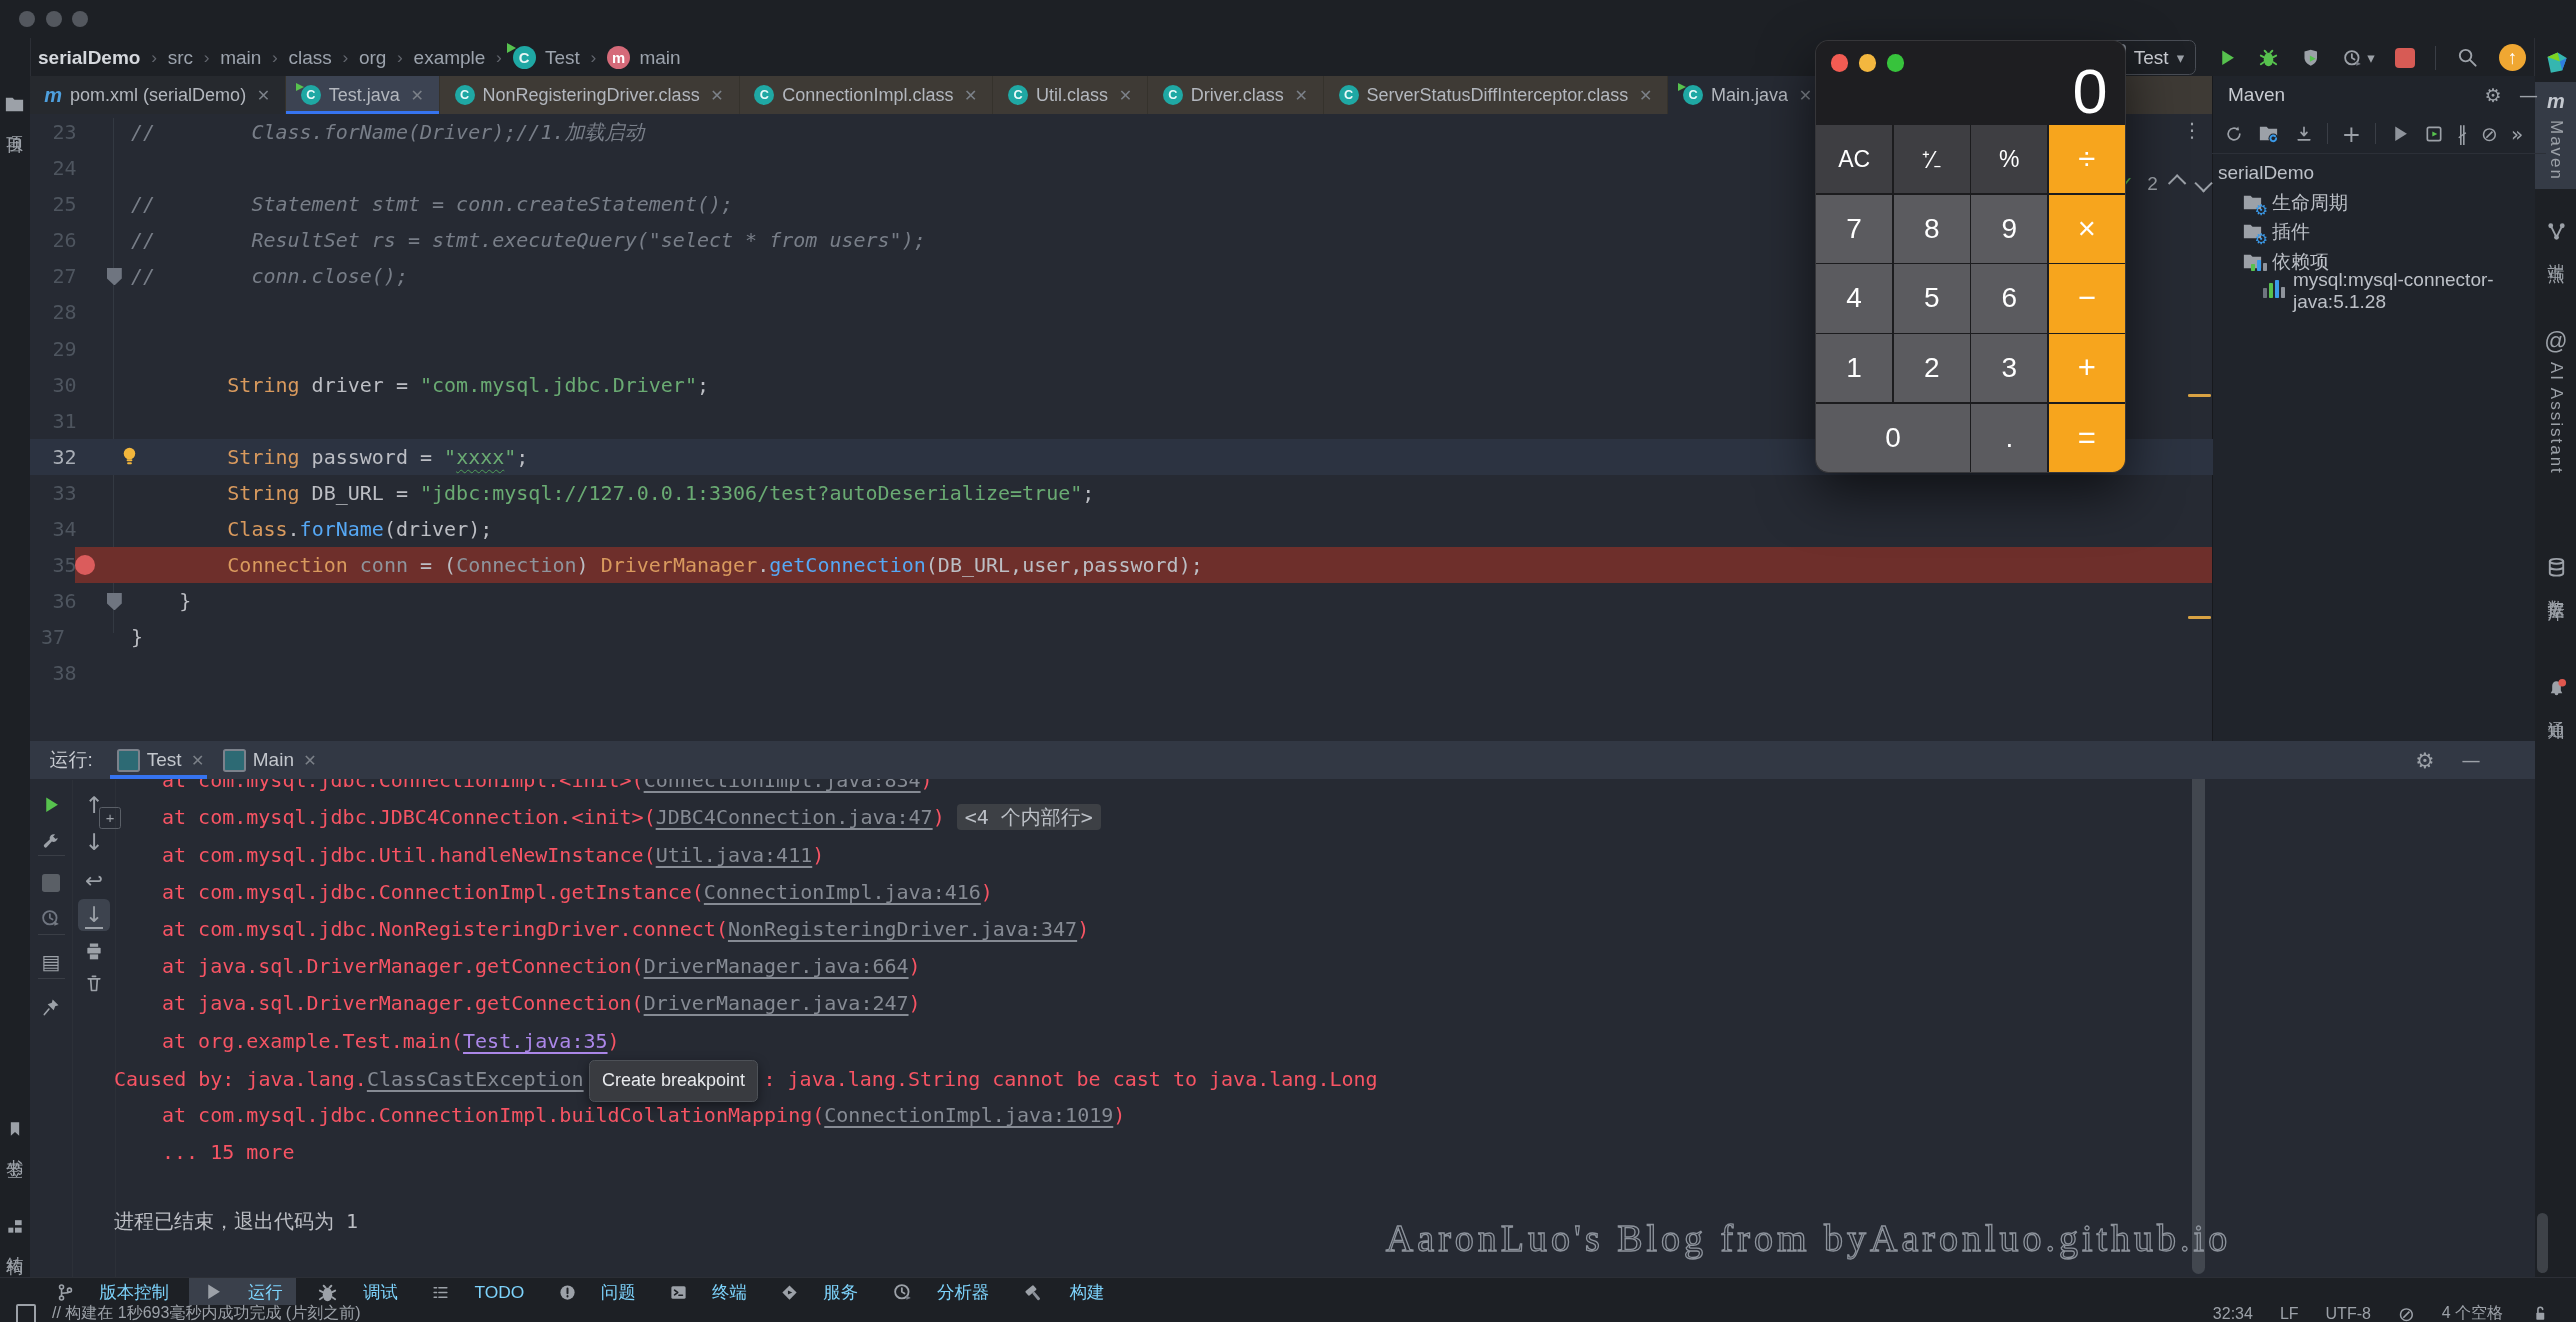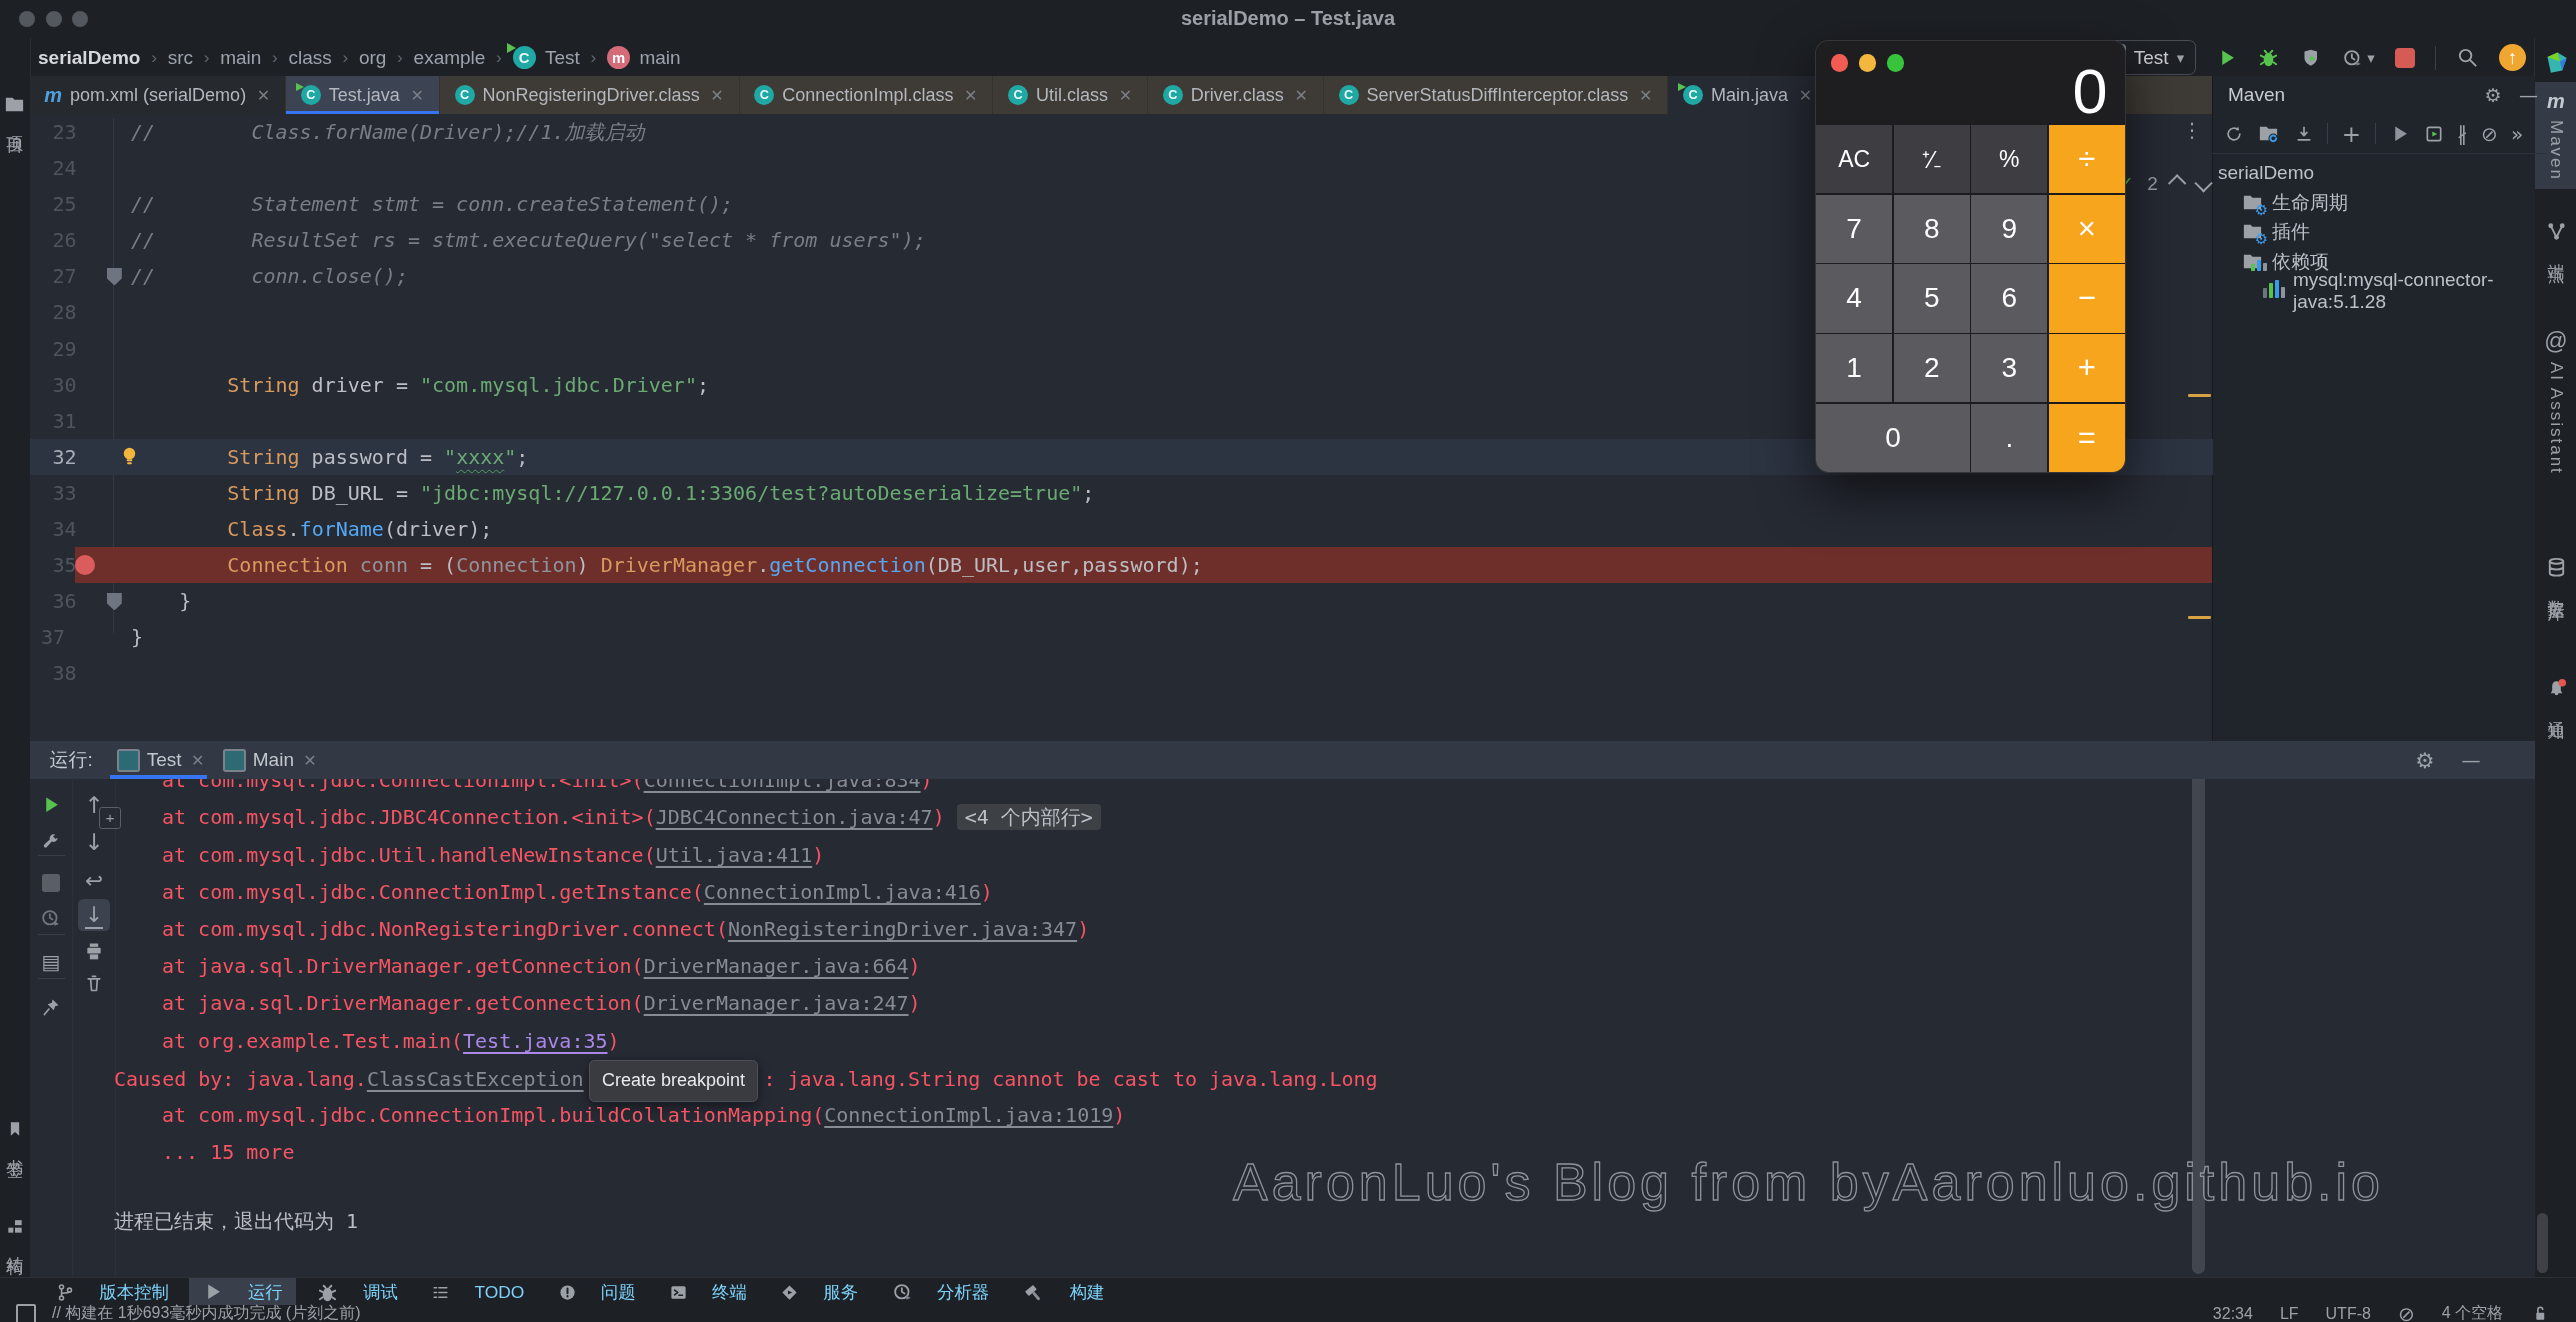--- a/index.html
+++ b/index.html
@@ -100,22 +100,22 @@
   .cfold{position:absolute;left:99px;width:20px;height:20px;border:1.3px solid #5a5f67;border-radius:2.7px;color:#9ca1a8;
      font-size:14.8px;display:flex;align-items:center;justify-content:center;z-index:2;}
   .ctool-sep{position:absolute;top:780px;width:1.3px;height:498px;background:#2c3038;}
   .ctool{position:absolute;display:flex;align-items:center;justify-content:center;width:32px;height:32px;color:#9ca1a8;font-size:21.5px;font-family:"DejaVu Sans",sans-serif;}
   .ctool-sel{background:#3d434e;border-radius:5.4px;}
   .hdiv{position:absolute;width:27px;height:1.3px;background:#3a3e46;}
   .scrollthumb{position:absolute;background:#5a5f66;opacity:.55;border-radius:6.7px;z-index:5;}
   #exit-line{position:absolute;left:114px;color:#bcbec4;font-size:20px;font-family:"DejaVu Sans Mono",monospace;z-index:2;}
 
   
-  #watermark{left:1067px;top:1152px;width:1483px;text-align:center;z-index:8;font-family:Liberation Sans, sans-serif;
-     font-size:52px;letter-spacing:4px;color:#9aa0a8;opacity:.9;white-space:nowrap;}
+  #watermark{left:1067px;top:1216px;width:1483px;text-align:center;z-index:8;font-family:Liberation Serif, serif;
+     font-size:38px;letter-spacing:4px;color:#9aa0a8;opacity:.9;white-space:nowrap;}
   @supports (-webkit-text-stroke: 2px #000){
     #watermark{color:transparent;-webkit-text-stroke:1.3px #8d939c;opacity:1;}
   }
 
   
   #calc{left:1815px;top:40px;width:309px;height:431px;border-radius:13.4px;overflow:hidden;z-index:50;
      box-shadow:0 20px 54px rgba(0,0,0,.6);border:0.7px solid rgba(255,255,255,.09);background:#232326;}
   #calc-top{position:relative;height:84px;background:rgba(30,30,33,.97);}
   .c-dot{width:17.4px;height:17.4px;border-radius:50%;display:inline-block;margin-right:10.7px;}
   #calc-display{position:absolute;right:17.4px;top:19px;color:#fff;font-size:63px;font-weight:300;line-height:63px;font-family:"Liberation Sans",sans-serif;}
@@ -138,21 +138,20 @@
 </style>
 </head>
 <body>
 
 <div id="root" class="noselect">
 
   <div id="titlebar" class="abs">
     <div class="abs" style="left:19px;top:10.7px;">
       <span class="tl-dot"></span><span class="tl-dot"></span><span class="tl-dot"></span>
     </div>
-    <div id="win-title" class="abs">serialDemo – Test.java</div>
   </div>
 
   <div id="breadcrumbs" class="abs flex">
       <span class="bc-first">serialDemo</span>
       <span class="bc-sep">›</span>
       <span>src</span>
       <span class="bc-sep">›</span>
       <span>main</span>
       <span class="bc-sep">›</span>
       <span>class</span>

